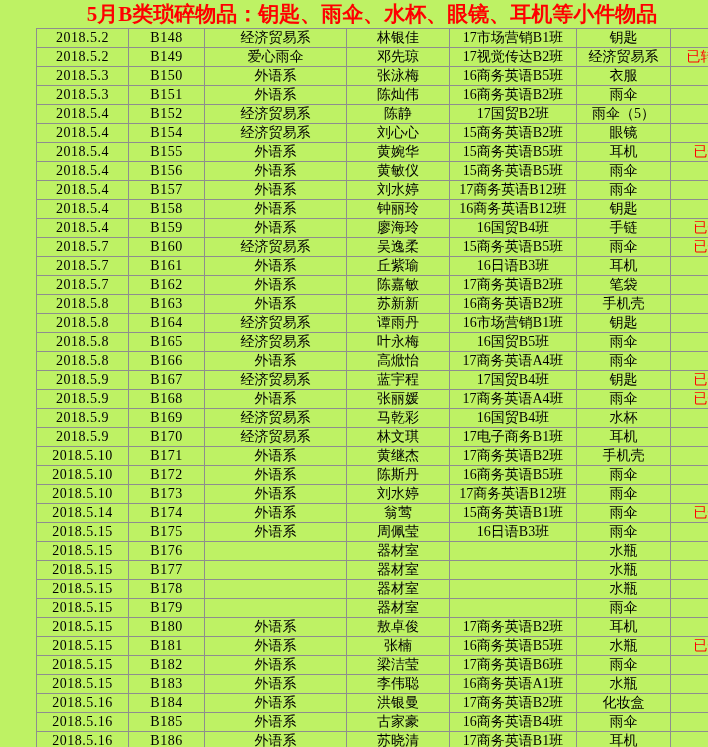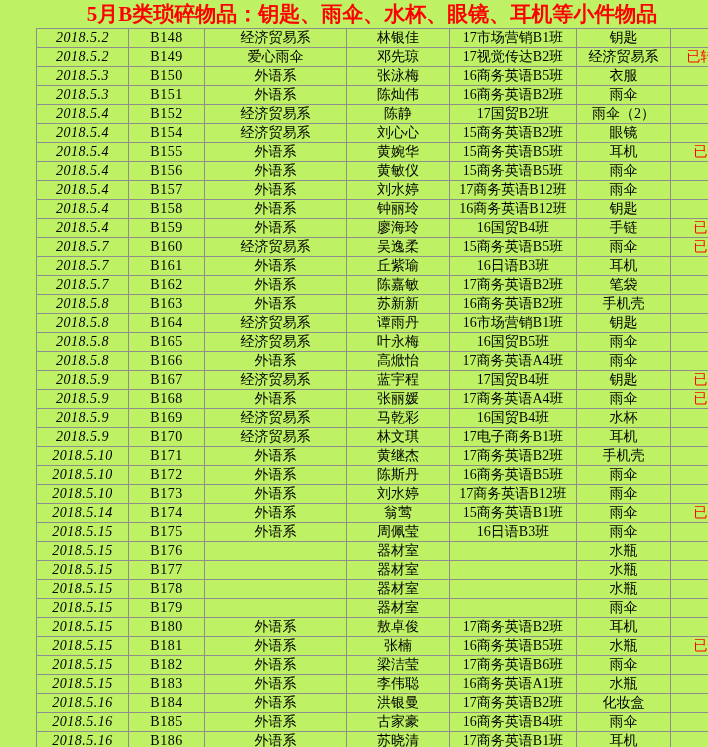--- a/index.html
+++ b/index.html
@@ -31,21 +31,21 @@
     border: 1px solid #8e8e8e;
     height: 17.95px;
     text-align: center;
     vertical-align: middle;
     font-size: 14px;
     color: #000000;
     white-space: nowrap;
     overflow: hidden;
     padding: 0 1px;
   }
-  td.c-date { font-size: 13.5px; letter-spacing: 0.5px; font-style: italic; }
+  td.c-date { font-size: 13.5px; letter-spacing: 0.5px; }
   td.c-id { font-size: 13.5px; letter-spacing: 0.5px; }
   td.c-status { color: #ff0000; }
 </style>
 </head>
 <body>
 
 <div class="sheet">
   <div class="title-row" style="color: rgb(255, 0, 0);">5月B类琐碎物品：钥匙、雨伞、水杯、眼镜、耳机等小件物品</div>
 
   <table class="lost-found">
@@ -94,21 +94,21 @@
           <td class="c-class">16商务英语B2班</td>
           <td class="c-item">雨伞</td>
           <td class="c-status" style="color: rgb(255, 0, 0);"></td>
         </tr>
         <tr>
           <td class="c-date">2018.5.4</td>
           <td class="c-id">B152</td>
           <td class="c-department">经济贸易系</td>
           <td class="c-name">陈静</td>
           <td class="c-class">17国贸B2班</td>
-          <td class="c-item">雨伞（2）</td>
+          <td class="c-item">雨伞（5）</td>
           <td class="c-status" style="color: rgb(255, 0, 0);"></td>
         </tr>
         <tr>
           <td class="c-date">2018.5.4</td>
           <td class="c-id">B154</td>
           <td class="c-department">经济贸易系</td>
           <td class="c-name">刘心心</td>
           <td class="c-class">15商务英语B2班</td>
           <td class="c-item">眼镜</td>
           <td class="c-status" style="color: rgb(255, 0, 0);"></td>

